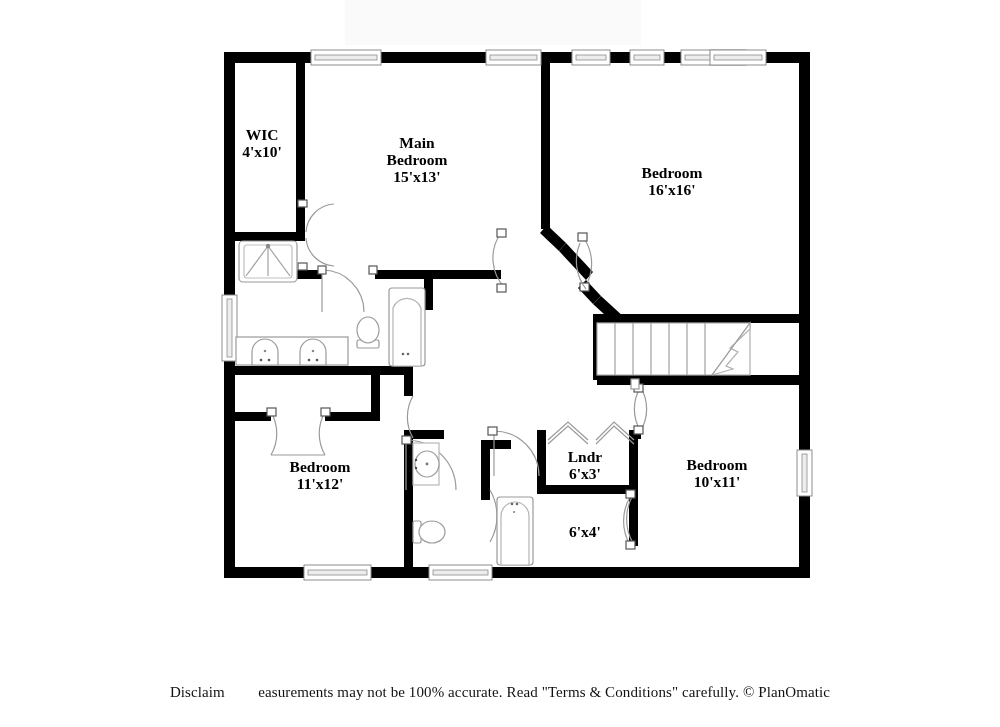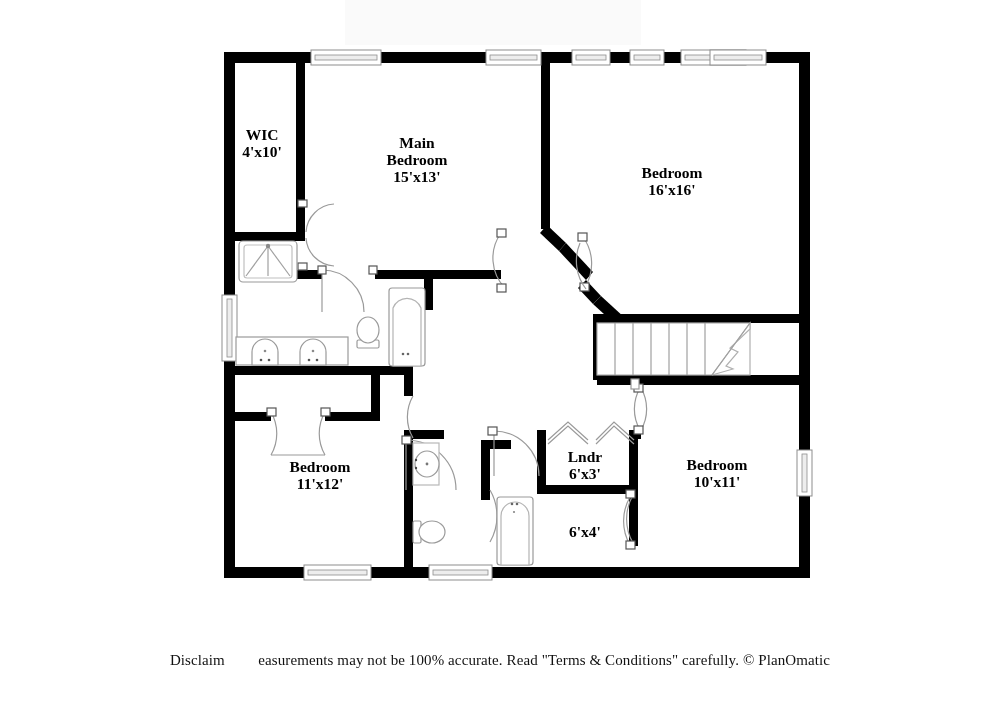--- a/index.html
+++ b/index.html
@@ -31,21 +31,21 @@
   .room-label {
     font-family: "Liberation Serif", "DejaVu Serif", serif;
     font-weight: bold;
     fill: #000000;
     text-anchor: middle;
     font-size: 15.5px;
   }
   .disclaimer {
     position: absolute;
     left: 0;
-    top: 652px;
+    top: 684px;
     width: 1000px;
     text-align: center;
     font-family: "Liberation Serif", "DejaVu Serif", serif;
     font-size: 15px;
     color: #111111;
     letter-spacing: 0.1px;
     white-space: nowrap;
   }
   .disclaimer .masked {
     color: transparent;

